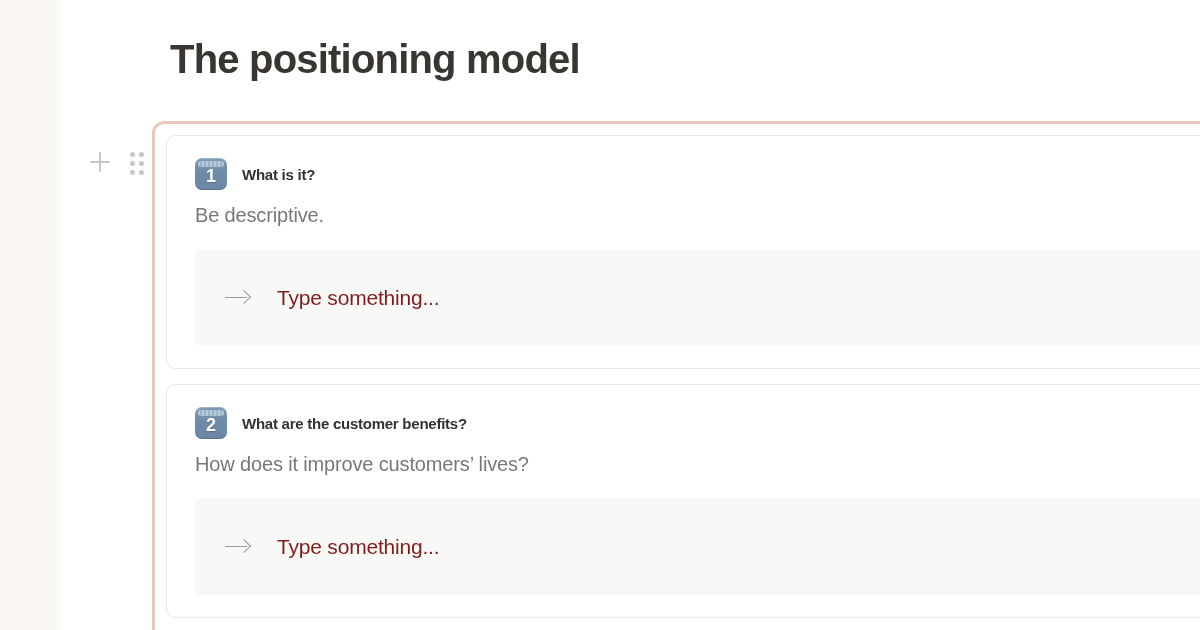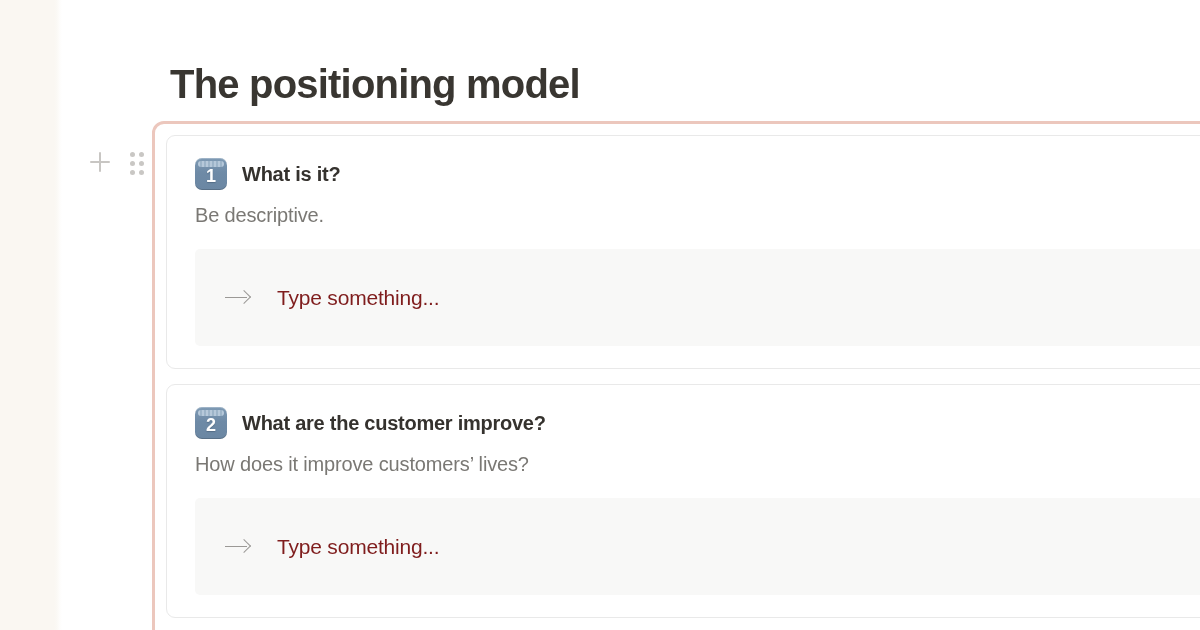--- a/index.html
+++ b/index.html
@@ -25,21 +25,21 @@
     position:absolute; left:0; top:0;
     width:62px; height:630px;
     background:linear-gradient(to right,
       #faf7f2 0px, #faf7f2 54px,
       #fbf9f5 57px, #fdfcfa 59px, #ffffff 62px);
   }
 
   
   .page-title {
     position:absolute;
-    left:170px; top:61px;
+    left:170px; top:36px;
     font-size:40px;
     font-weight:700;
     letter-spacing:-0.8px;
     color:#393631;
     line-height:1.18;
     white-space:nowrap;
   }
 
   
   .gutter {
@@ -126,21 +126,21 @@
     position:absolute; inset:0;
     display:flex; align-items:center; justify-content:center;
     padding-top:5px;
     font-size:18px; font-weight:700;
     color:#ffffff;
     font-family:"Liberation Sans", sans-serif;
     text-shadow:0 1px 1px rgba(40,60,80,.35);
   }
 
   .card-title {
-    font-size:20px;
+    font-size:15px;
     font-weight:700;
     color:#35322e;
     letter-spacing:-0.25px;
     white-space:nowrap;
   }
 
   .card-sub {
     padding-left:28px;
     margin-top:14px;
     font-size:20px;
@@ -223,21 +223,21 @@
         <div class="arrow-icon"></div>
         <div class="answer-placeholder">Type something...</div>
       </div>
     </div>
 
     <div class="card">
       <div class="card-head">
         <div class="keycap">
           <span>2</span>
         </div>
-        <div class="card-title">What are the customer improve?</div>
+        <div class="card-title">What are the customer benefits?</div>
       </div>
       <div class="card-sub">How does it improve customers’ lives?</div>
       <div class="answer-field">
         <div class="arrow-icon"></div>
         <div class="answer-placeholder">Type something...</div>
       </div>
     </div>
 
   </div>
 </div>

